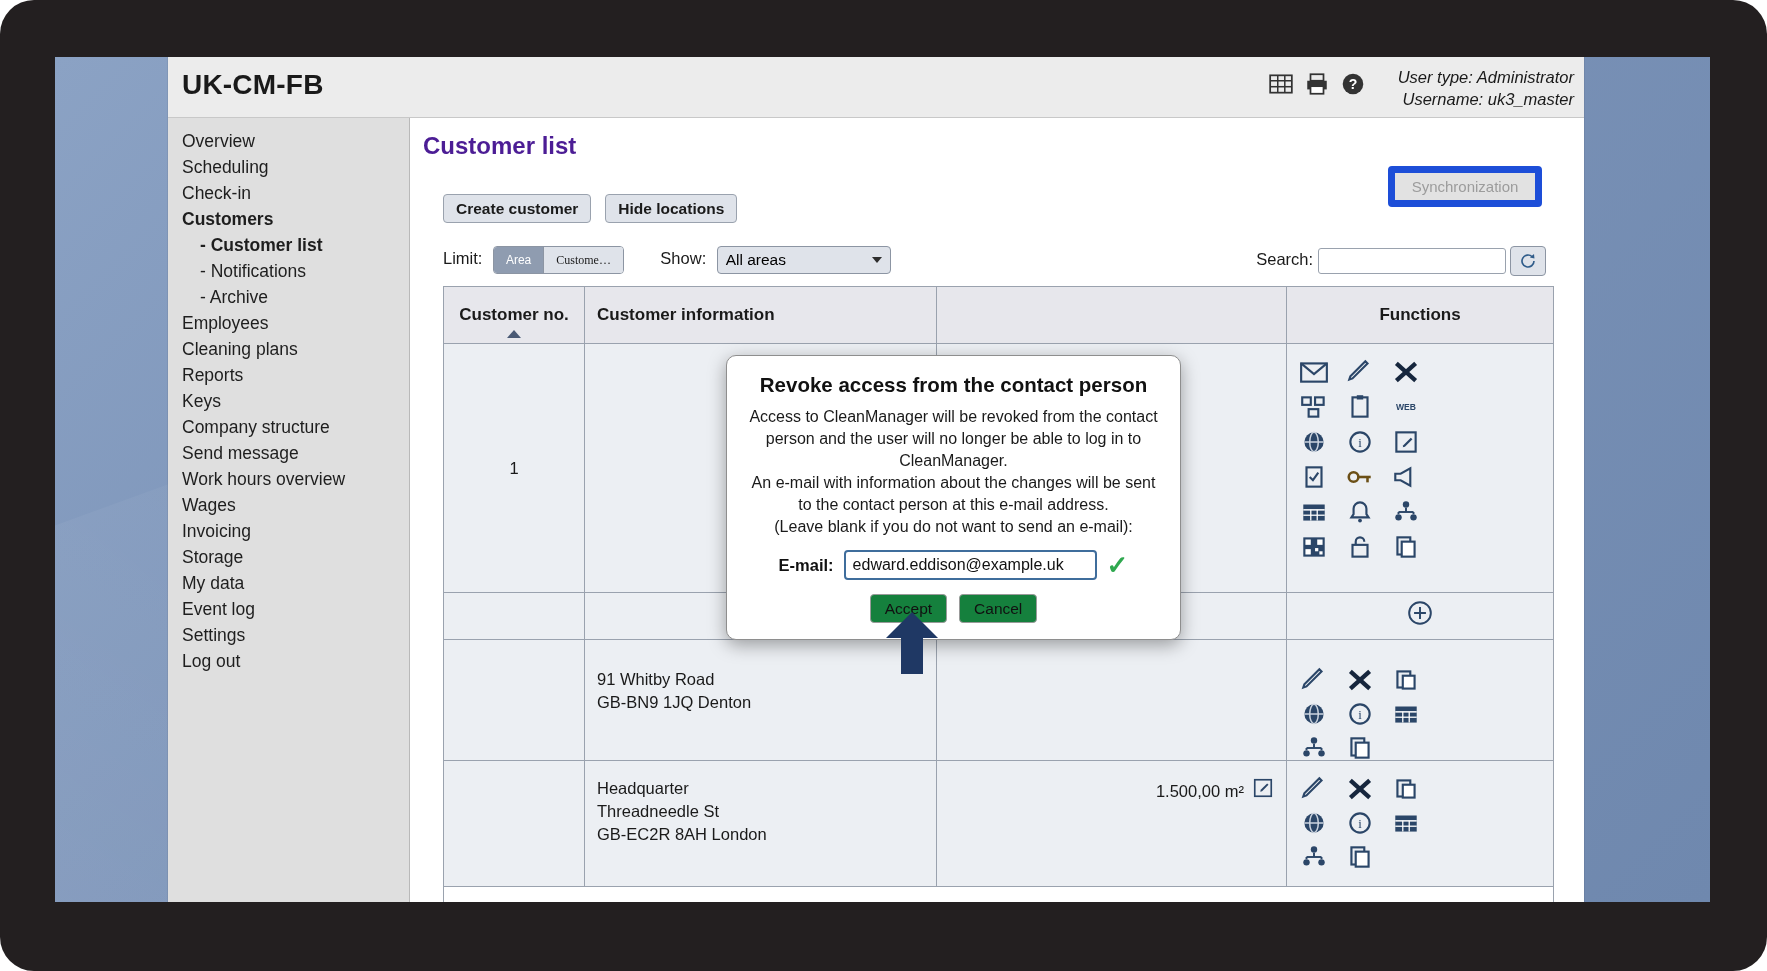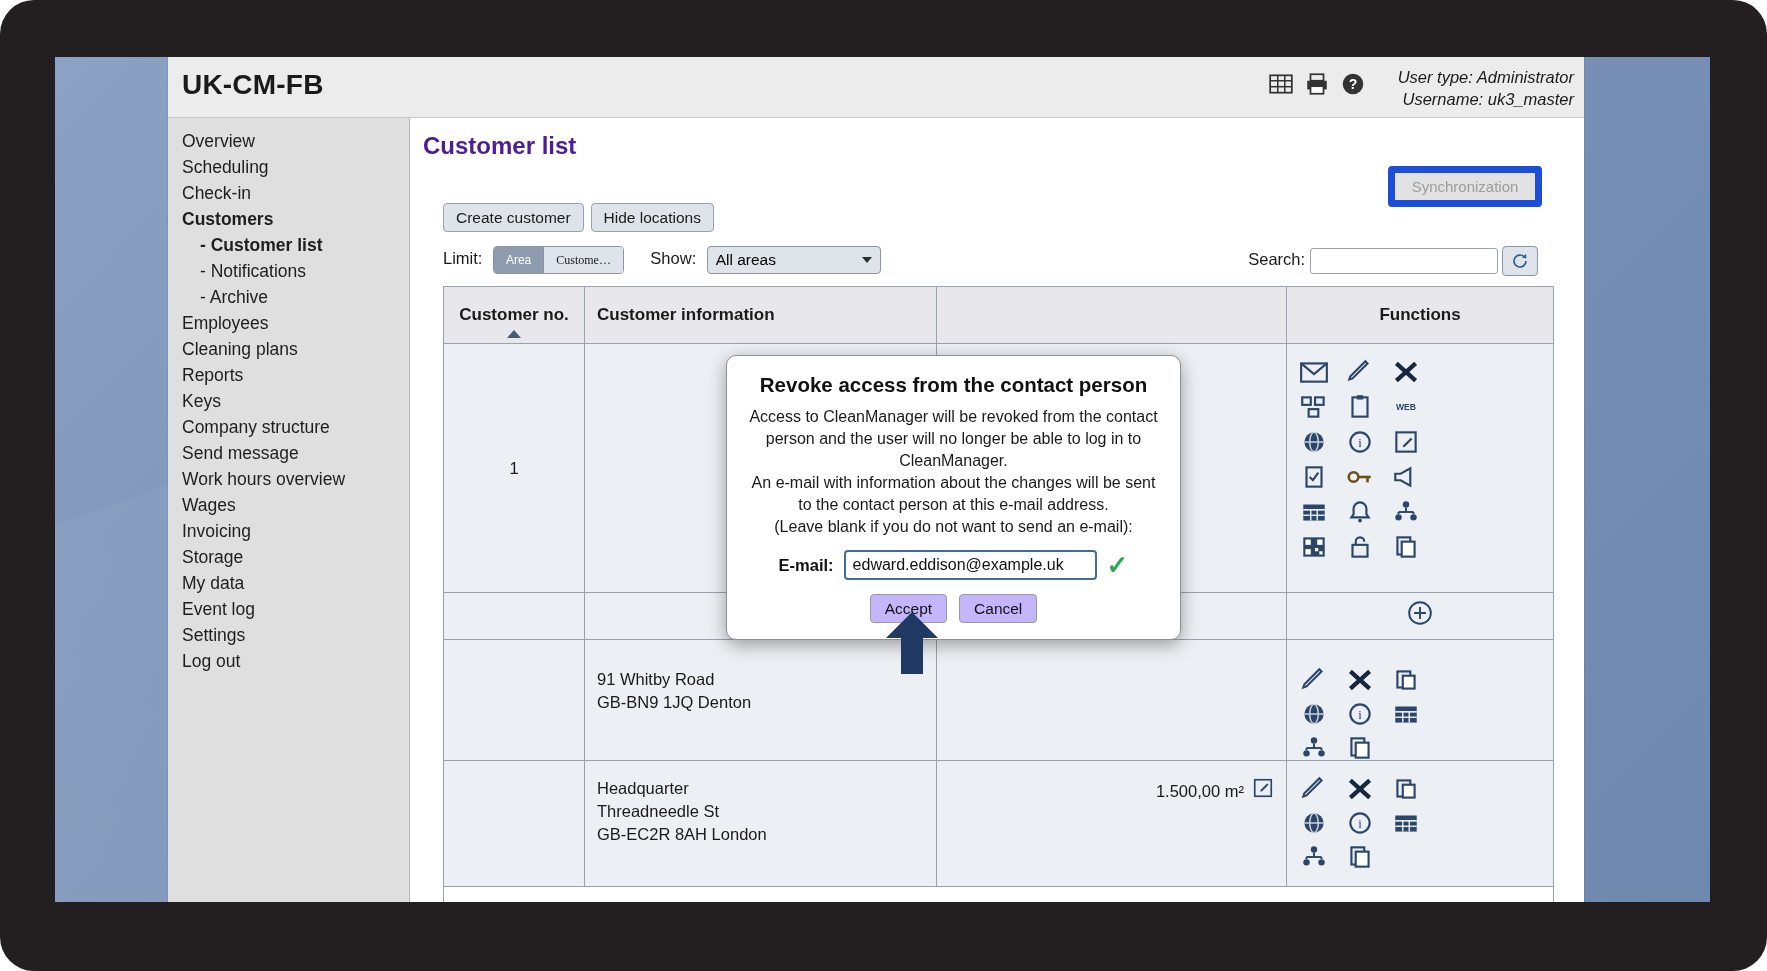--- a/index.html
+++ b/index.html
@@ -132,23 +132,24 @@
     border: 7px solid #1d4ed8;
     border-radius: 4px;
     color: #9c9c9c;
     font-size: 15px;
     line-height: 27px;
     text-align: center;
   }
 
   .toolbar {
     position: absolute;
-    left: 32px; top: 85px;
+    left: 32px; top: 76px;
     display: flex;
-    gap: 7px;
+    gap: 14px;
+    font-weight: bold;
   }
   .btn {
     background: #dfe3ea;
     border: 1px solid #9aa2ae;
     border-radius: 4px;
     font-size: 15.5px;
     color: #1a1a1a;
     padding: 4px 12px;
     line-height: 19px;
     white-space: nowrap;
@@ -370,21 +371,21 @@
     line-height: 26px;
     font-weight: bold;
   }
   .modal-actions {
     margin-top: 14px;
     display: flex;
     justify-content: center;
     gap: 12px;
   }
   .modal-btn {
-    background: #c4b5fd;
+    background: #15803d;
     border: 1px solid #9a9a9a;
     border-radius: 4px;
     font-size: 15.5px;
     color: #111;
     padding: 4px 14px;
     line-height: 19px;
   }
 
   
   .pointer {
@@ -471,27 +472,27 @@
             <div class="btn">Create customer</div>
             <div class="btn">Hide locations</div>
           </div>
 
           <div class="filterbar">
             <span class="lbl">Limit:</span>
             <span class="seg" style="margin-left:6px;">
               <div class="on">Area</div>
               <div class="off">Custome…</div>
             </span>
-            <span class="lbl" style="margin-left:22px;">Show:</span>
+            <span class="lbl" style="margin-left:32px;">Show:</span>
             <span class="select" style="margin-left:6px;">
               <span>All areas</span>
               <span class="caret"></span>
             </span>
 
-            <span style="position:absolute; right:16px; top:0;">
+            <span style="position:absolute; right:8px; top:0;">
               <span class="lbl">Search:</span>
               <input class="search-input" type="text" value="" placeholder="" style="">
               <span class="refresh-btn">
                 <svg width="18" height="18" viewBox="0 0 24 24">
                   <path d="M20 12a8 8 0 1 1-2.4-5.7" fill="none" stroke="#2f5c8a" stroke-width="2.2"></path>
                   <polygon points="20,2.5 20.6,8.6 14.6,7.4" fill="#2f5c8a"></polygon>
                 </svg>
               </span>
             </span>
           </div>

